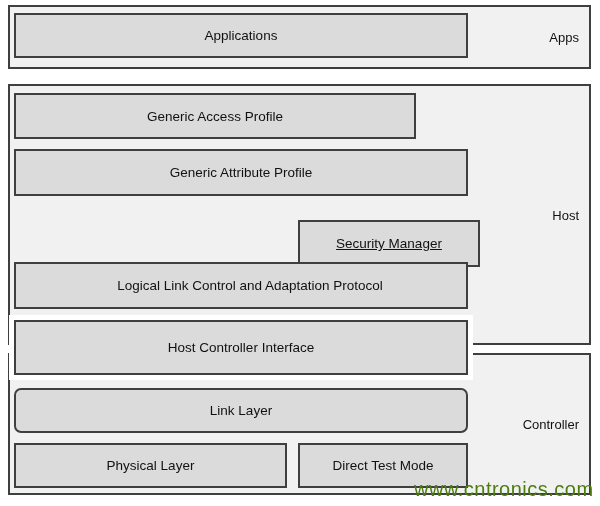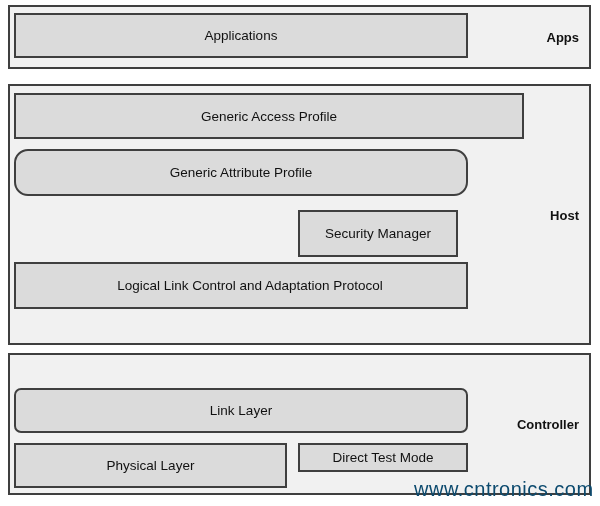--- a/index.html
+++ b/index.html
@@ -14,42 +14,42 @@
     position:absolute;
     background:#f1f1f1;
     border:2px solid #3f3f3f;
     box-sizing:border-box;
     z-index:1;
   }
   .section-label{
     position:absolute;
     right:10px;top:50%;
     transform:translateY(-50%);
-    font-size:13px;font-weight:bold;color:#111111;
+    font-size:13px;font-weight:normal;color:#111111;
     white-space:nowrap;
   }
   .box{
     position:absolute;
     background:#dbdbdb;
     border:2px solid #3f3f3f;
     box-sizing:border-box;
     display:flex;align-items:center;justify-content:center;
     font-size:13.5px;color:#111111;
     text-align:left;
     z-index:2;
   }
   .box-hci{
     box-shadow:0 0 0 5px #ffffff;
     z-index:3;
   }
   .watermark{
     position:absolute;
     left:414px;top:478px;
     font-size:20px;
-    color:#0c4a6e;
+    color:#4d7c0f;
     letter-spacing:0.5px;
     white-space:nowrap;
     z-index:4;
   }
 </style>
 </head>
 <body>
 
 <div class="canvas">
 
@@ -60,31 +60,32 @@
   <div class="section" style="left:8px;top:84px;width:583px;height:261px;">
     <span class="section-label">Host</span>
   </div>
 
   <div class="section" style="left:8px;top:353px;width:583px;height:142px;">
     <span class="section-label">Controller</span>
   </div>
 
   <div class="box" style="left:14px;top:13px;width:454px;height:45px;">Applications</div>
 
-  <div class="box" style="left:14px;top:93px;width:510px;height:46px;">Generic Access Profile</div>
+  <div class="box" style="left:14px;top:93px;width:402px;height:46px;">Generic Access Profile</div>
 
-  <div class="box" style="left:14px;top:149px;width:454px;height:47px;border-radius:14px;">Generic Attribute Profile</div>
+  <div class="box" style="left:14px;top:149px;width:454px;height:47px;">Generic Attribute Profile</div>
 
 
-  <div class="box" style="left:298px;top:210px;width:160px;height:47px;">Security Manager</div>
+  <div class="box" style="left:298px;top:220px;width:182px;height:47px;text-decoration:underline;">Security Manager</div>
 
   <div class="box" style="left:14px;top:262px;width:454px;height:47px;padding-left:18px;">Logical Link Control and Adaptation Protocol</div>
 
+  <div class="box box-hci" style="left:14px;top:320px;width:454px;height:55px;">Host Controller Interface</div>
 
   <div class="box" style="left:14px;top:388px;width:454px;height:45px;border-radius:7px;">Link Layer</div>
 
   <div class="box" style="left:14px;top:443px;width:273px;height:45px;">Physical Layer</div>
 
-  <div class="box" style="left:298px;top:443px;width:170px;height:29px;">Direct Test Mode</div>
+  <div class="box" style="left:298px;top:443px;width:170px;height:45px;">Direct Test Mode</div>
 
   <div class="watermark">www.cntronics.com</div>
 
 </div>
 
 </body></html>

